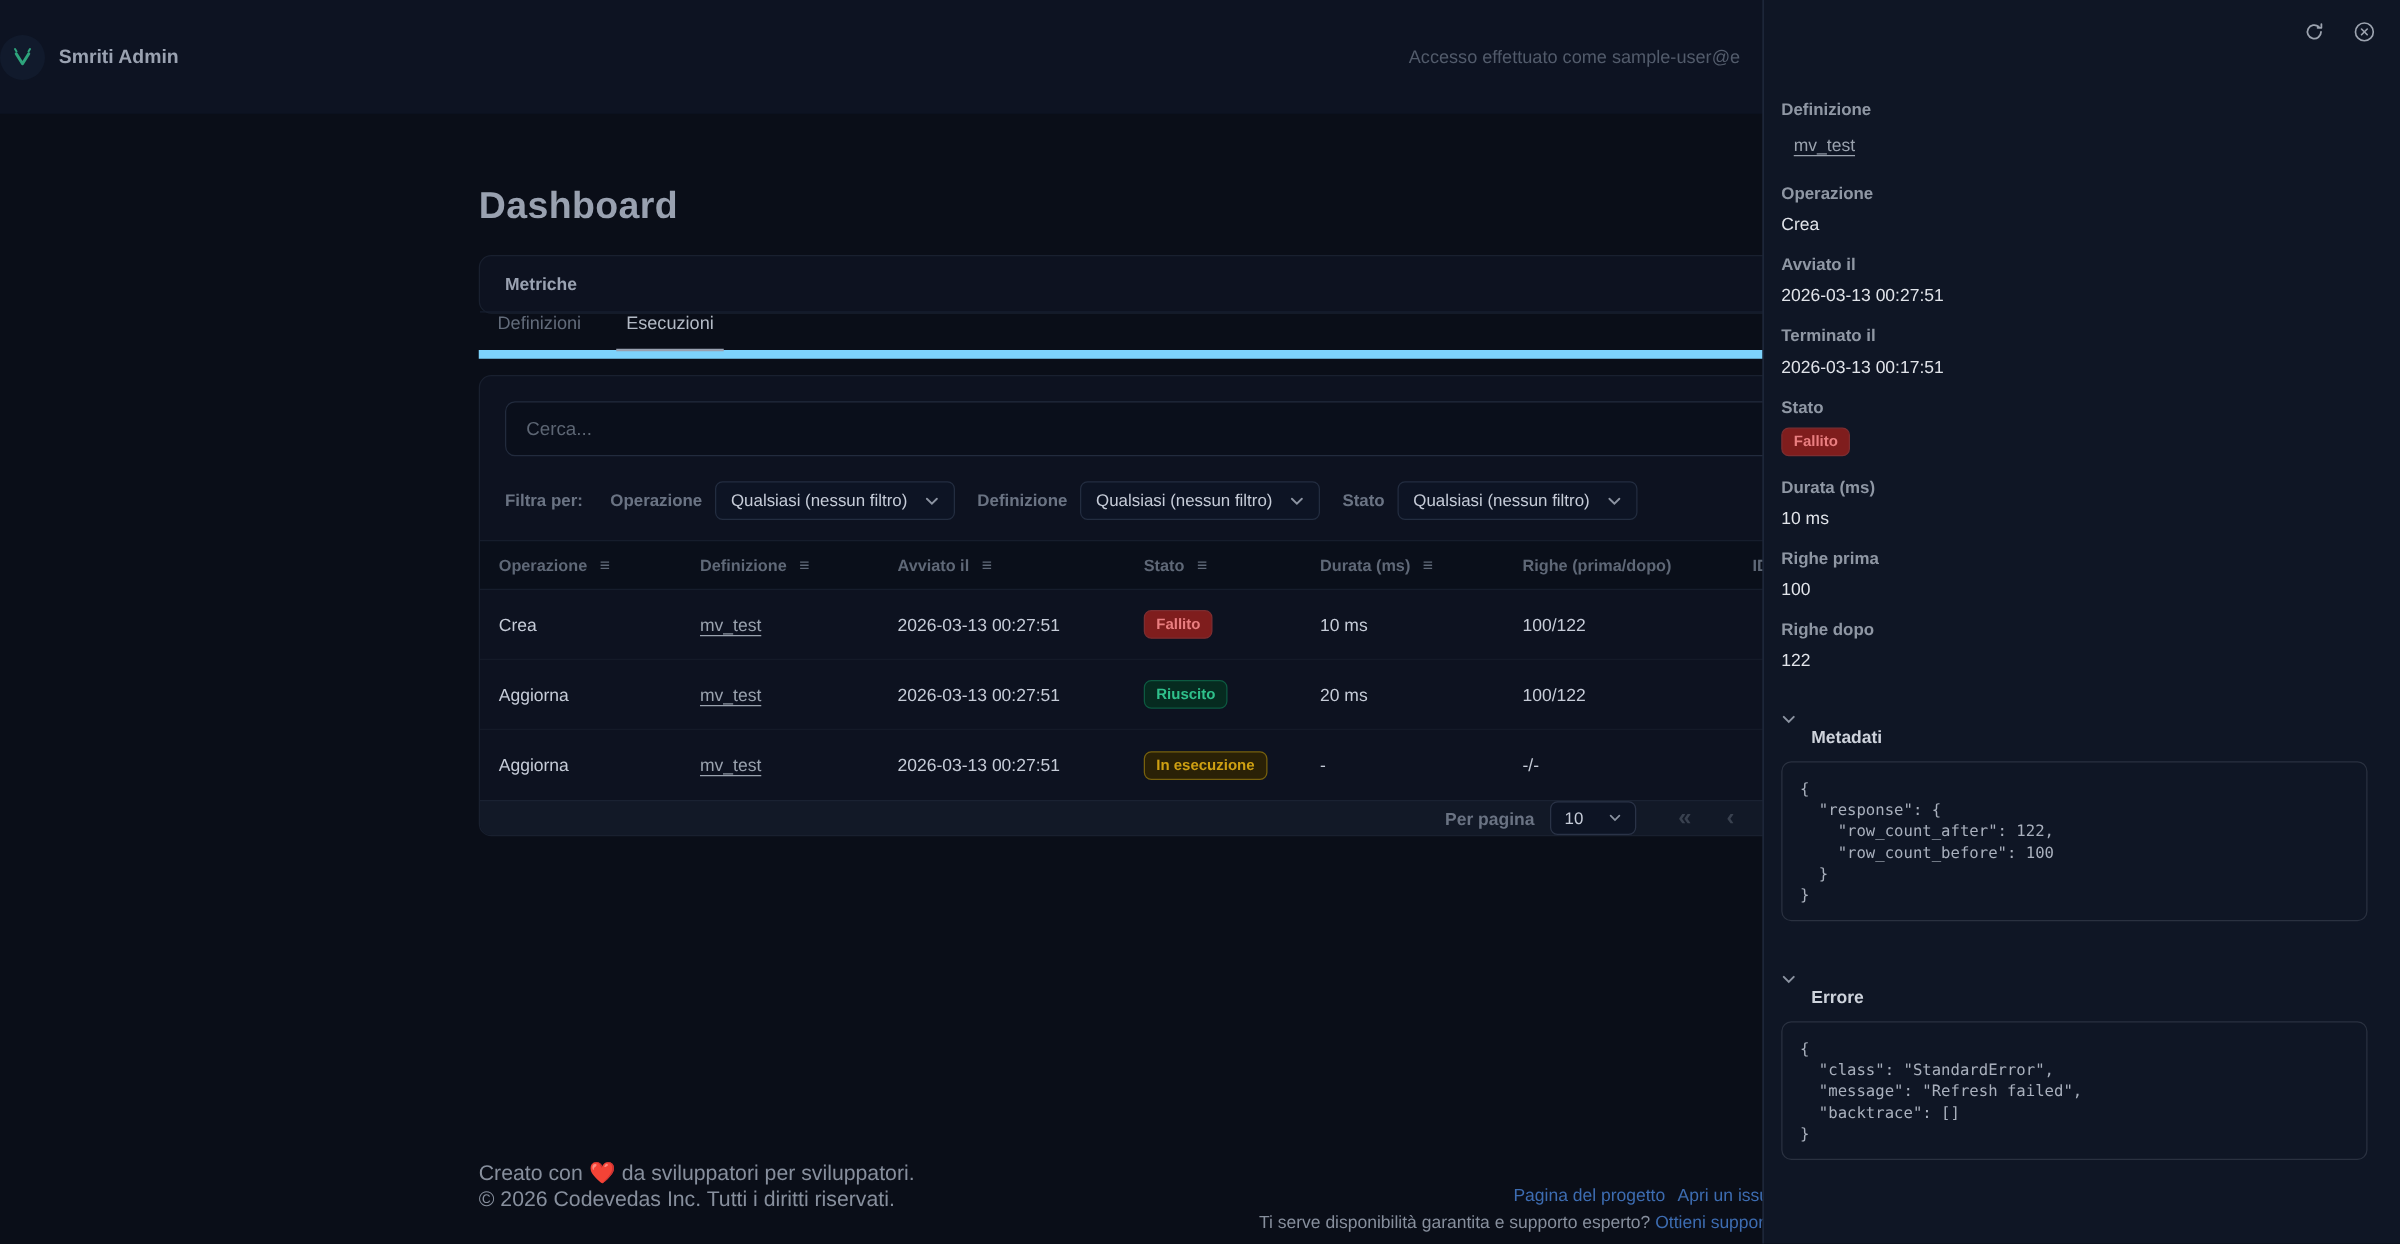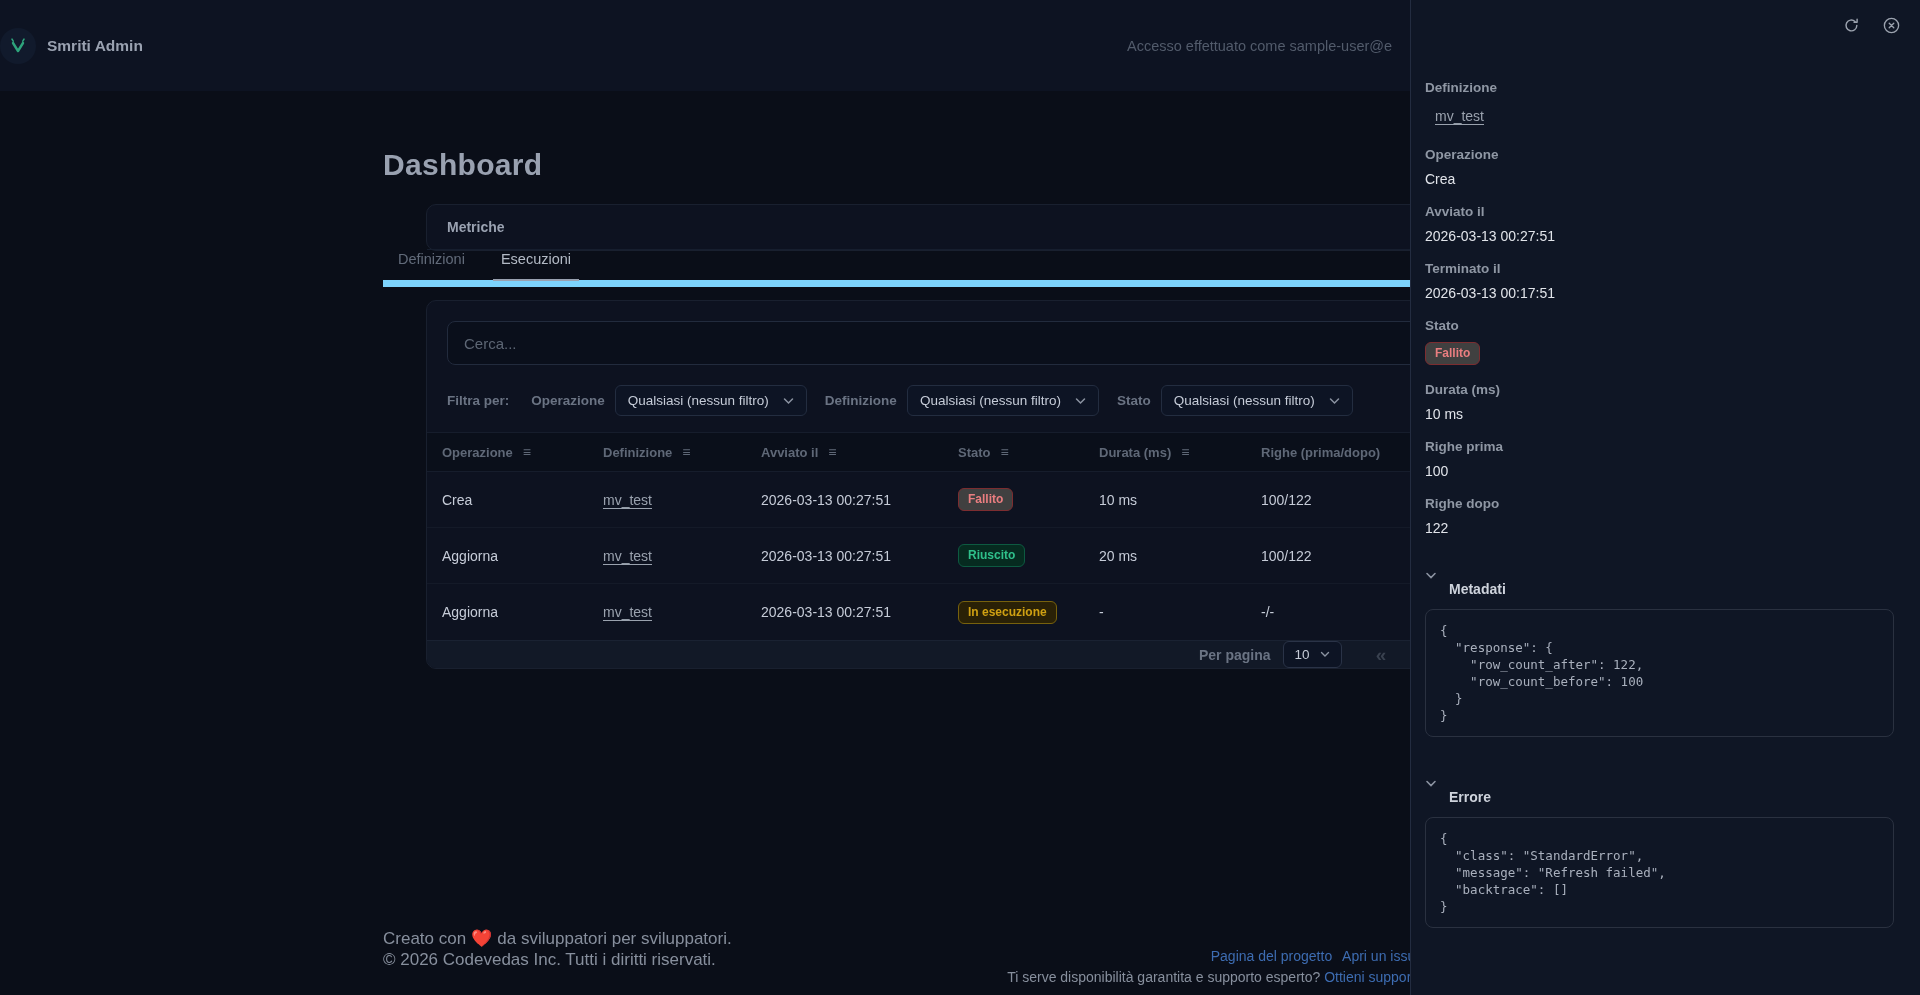--- a/index.html
+++ b/index.html
@@ -30,21 +30,21 @@
   }
 
   
   .main { margin-left:383px; width:1154px; }
   h1.page-title {
     margin-top:57px; font-size:30px; font-weight:bold;
     color:#99a1b0; letter-spacing:0.3px;
   }
 
   .card {
-    background:#0d1220; border:1px solid #19202f; border-radius:10px;margin-left:43px;
+    background:#0d1220; border:1px solid #19202f; border-radius:10px;
   }
   .metrics-card { margin-top:22px; }
   .metrics-card .card-head {
     padding:14px 20px; font-size:14px; font-weight:bold; color:#9aa2b1;
     border-bottom:1px solid #161e2e;
   }
   .metrics-card .card-body { padding:20px; }
   .alert-soon {
     border:1px solid #17503c; background:#07241b; color:#0d594a;
     border-radius:8px; padding:9px 16px; font-size:15px;
@@ -102,36 +102,36 @@
   .c1 { width:161px; } .c2 { width:158px; } .c3 { width:197px; }
   .c4 { width:141px; } .c5 { width:162px; } .c6 { width:184px; }
   .c7 { flex:1; }
   .hmenu { color:#5f6877; font-size:14px; cursor:pointer; line-height:1; }
   a.mv-link { color:#9aa2ae; text-decoration:underline; text-underline-offset:3px; }
 
   .badge {
     display:inline-block; padding:3px 9px; border-radius:6px;
     font-size:12px; font-weight:bold; line-height:1.25; white-space:nowrap;
   }
-  .badge-error   { color:#ea7e80; background:#404040; border:1px solid #7c2d30; }
+  .badge-error   { color:#ea7e80; background:#7f1d1d; border:1px solid #7c2d30; }
   .badge-success { color:#2fc08b; background:#062b20; border:1px solid #0d5a41; }
   .badge-running { color:#cfa012; background:#2a2106; border:1px solid #77610d; }
 
   
   .pagination {
     height:28px; background:#121927; border-top:1px solid #1a2232;
     position:relative;
   }
   .pag-group {
     position:absolute; left:772px; top:0; height:100%;
     display:flex; align-items:center; gap:12px;
   }
   .pag-label { color:#6a7383; font-size:14px; font-weight:bold; }
   .pag-select {
-    display:inline-flex; align-items:center; gap:10px;
+    display:inline-flex; align-items:center; gap:20px;
     background:#0d1424; border:1px solid #2a3347; border-radius:6px;
     padding:5px 11px; color:#c6ccd8; font-size:13.5px; cursor:pointer;
   }
   .pag-btn {
     color:#39414f; font-size:19px; font-weight:bold; padding:0 8px;
     cursor:pointer; user-select:none; line-height:1;
   }
   .pag-btn.first { margin-left:14px; }
 
   

